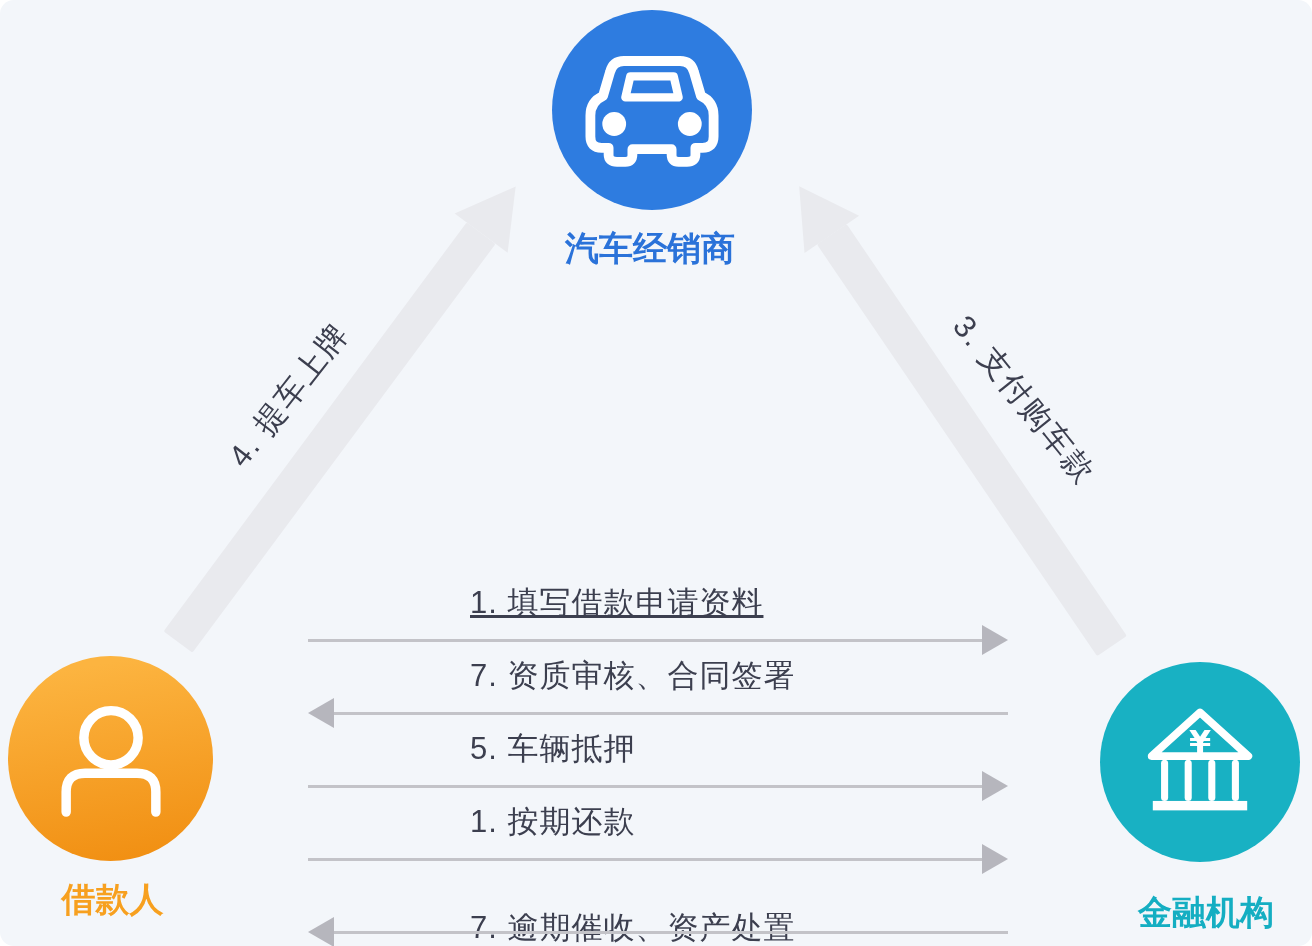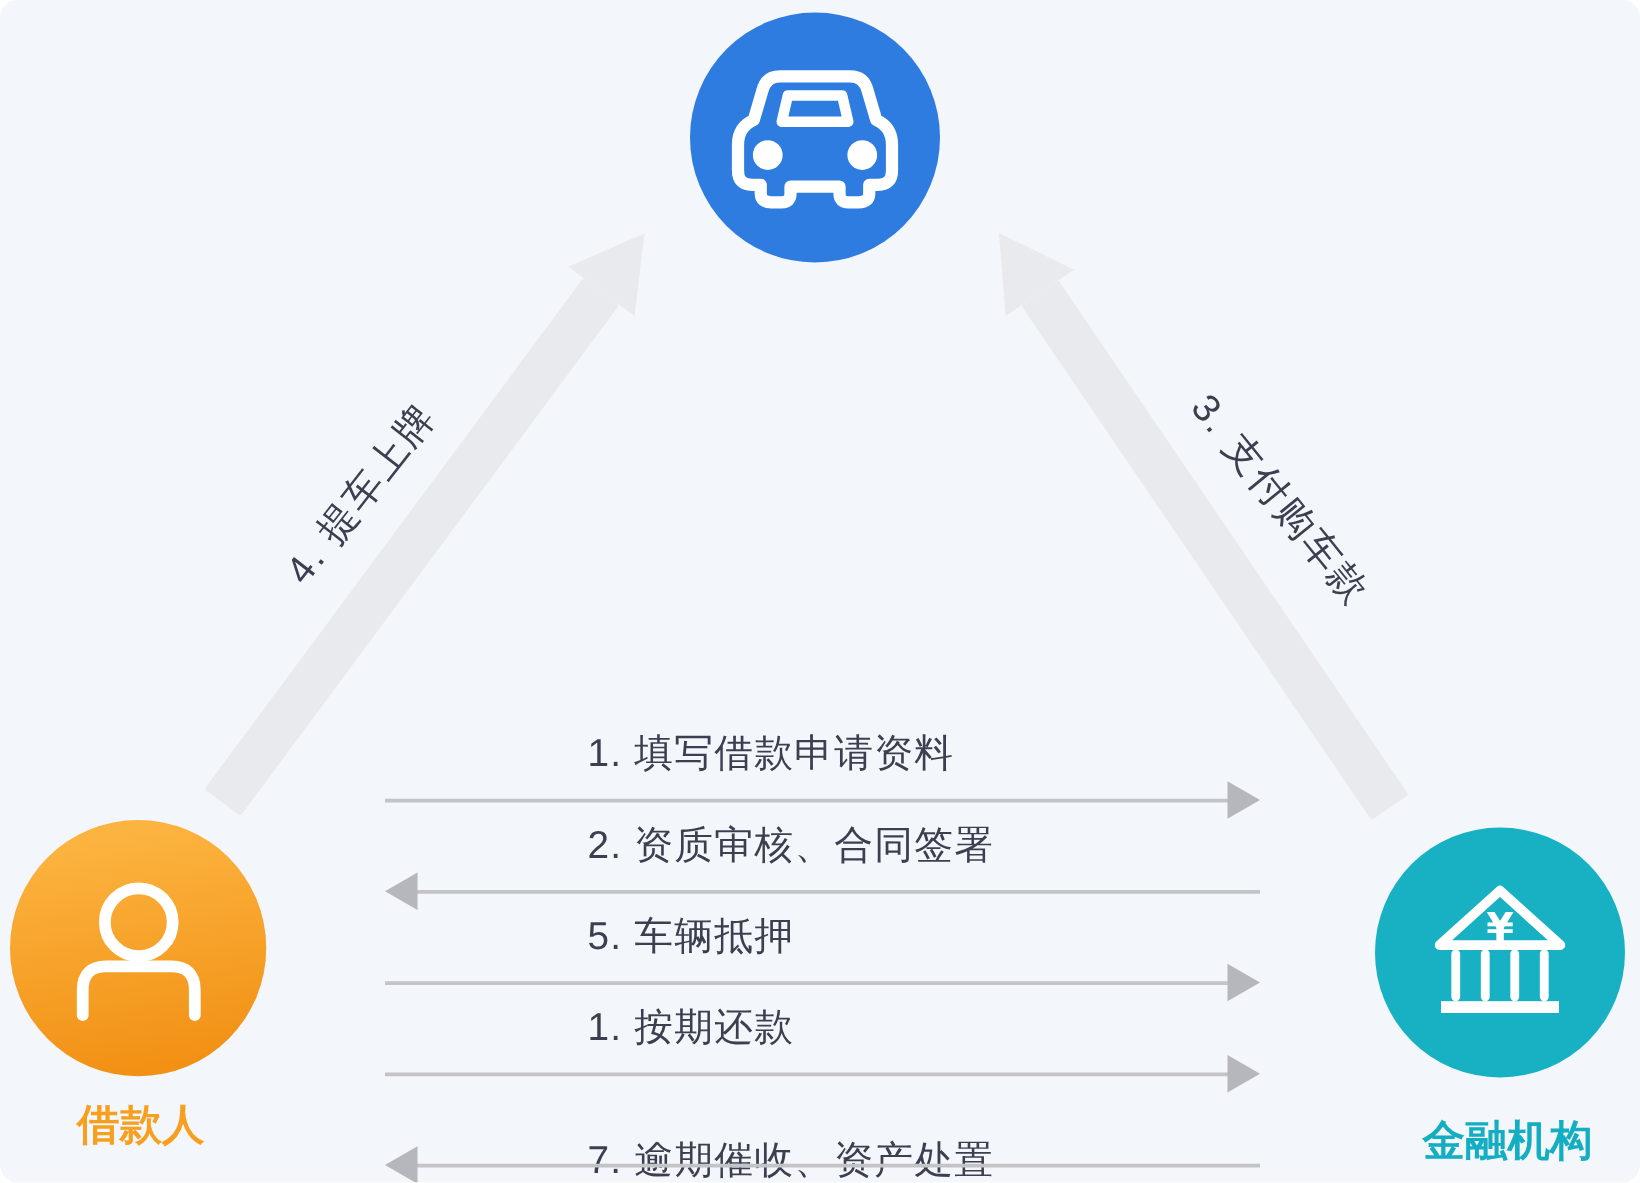--- a/index.html
+++ b/index.html
@@ -63,20 +63,21 @@
   <div class="diag-label right-diag">3. 支付购车款</div>
 
   <div class="circle dealer">
     <svg width="140" height="132" viewBox="0 0 100 94" fill="none" stroke="#ffffff" stroke-width="7" stroke-linejoin="round" stroke-linecap="round">
       <path d="M30,12 Q22,12 20,20 L15,37 Q6,41 6,51 L6,66 Q6,74 14,74 L19,74 L19,79 Q19,84 25,84 L31,84 Q36,84 36,79 L36,75 L64,75 L64,79 Q64,84 69,84 L75,84 Q81,84 81,79 L81,74 L86,74 Q94,74 94,66 L94,51 Q94,41 85,37 L80,20 Q78,12 70,12 Z"></path>
       <path d="M34.5,23 L65.5,23 L69,38 L31,38 Z" stroke-width="6"></path>
       <circle cx="23" cy="57" r="8.5" fill="#ffffff" stroke="none"></circle>
       <circle cx="77" cy="57" r="8.5" fill="#ffffff" stroke="none"></circle>
     </svg>
   </div>
+  <div class="entity-label dealer">汽车经销商</div>
 
   <div class="circle borrower">
     <svg width="118" height="118" viewBox="0 0 100 100" fill="none" stroke="#ffffff" stroke-width="8" stroke-linecap="round" stroke-linejoin="round">
       <circle cx="50" cy="32" r="23"></circle>
       <path d="M12,95 L12,78 Q12,62 28,62 L72,62 Q88,62 88,78 L88,95"></path>
     </svg>
   </div>
   <div class="entity-label borrower">借款人</div>
 
   <div class="circle bank">
@@ -87,29 +88,29 @@
       <line x1="40" y1="51" x2="40" y2="80" stroke-width="6"></line>
       <line x1="60" y1="51" x2="60" y2="80" stroke-width="6"></line>
       <line x1="80" y1="51" x2="80" y2="80" stroke-width="6"></line>
       <rect x="10" y="83" width="80" height="8" fill="#ffffff" stroke="none"></rect>
     </svg>
   </div>
   <div class="entity-label bank">金融机构</div>
 
   <div id="rows">
     <div>
-      <div class="row-label" style="top: 585px;">1. 填写借款申请资料</div>
+      <div class="row-label" style="top: 585px; text-decoration: underline;">1. 填写借款申请资料</div>
       <div class="h-arrow" style="top: 625px;">
         <span class="line"></span>
         <span class="tri"></span>
       </div>
     </div>
 
     <div>
-      <div class="row-label" style="top: 658px;">2. 资质审核、合同签署</div>
+      <div class="row-label" style="top: 658px;">7. 资质审核、合同签署</div>
       <div class="h-arrow left" style="top: 698px;">
         <span class="line"></span>
         <span class="tri"></span>
       </div>
     </div>
 
     <div>
       <div class="row-label" style="top: 731px;">5. 车辆抵押</div>
       <div class="h-arrow" style="top: 771px;">
         <span class="line"></span>

